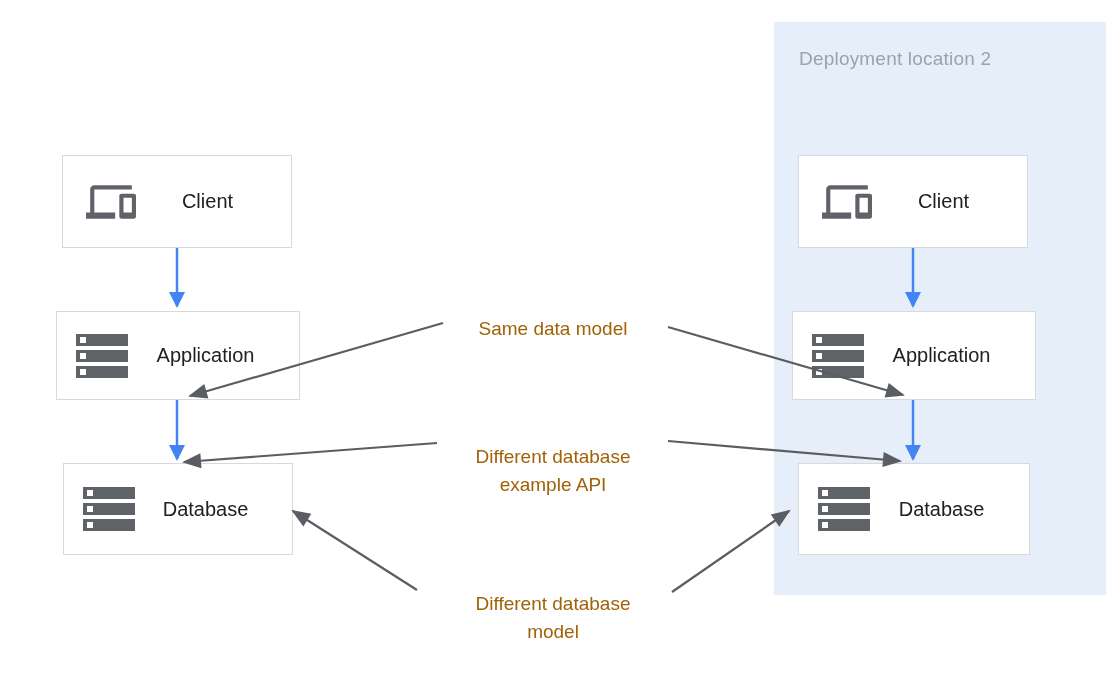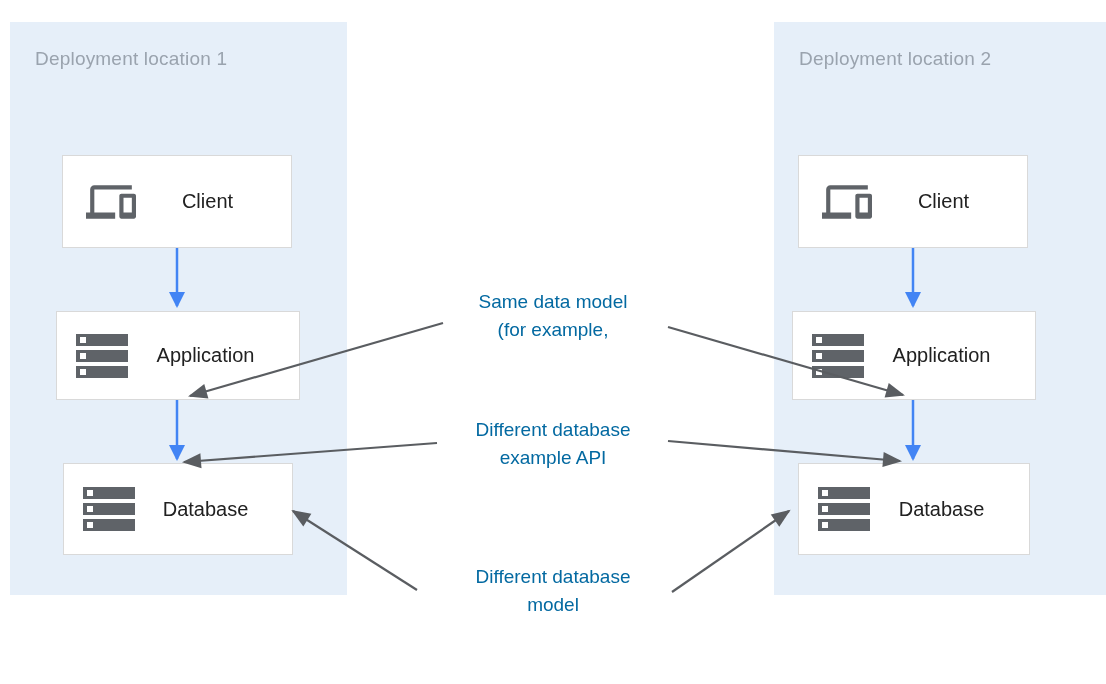--- a/index.html
+++ b/index.html
@@ -54,32 +54,30 @@
     position: absolute;
     left: 0; top: 0;
     pointer-events: none;
   }
   .annotation {
     position: absolute;
     width: 264px;
     text-align: center;
     font-size: 19px;
     line-height: 28px;
-    color: #0369a1;
+    color: #a16207;
     white-space: nowrap;
+    margin-top: 27px;
   }
 </style>
 </head>
 <body>
 
 <div class="canvas">
 
-  <div class="panel" style="left:10px;">
-    <div class="panel-title">Deployment location 1</div>
-  </div>
 
   <div class="panel" style="left:746px;margin-left:28px;">
     <div class="panel-title">Deployment location 2</div>
   </div>
 
   <div class="node" style="left:62px;top:155px;width:230px;height:93px;">
     <span class="node-icon">
       <svg width="58" height="50" viewBox="0 0 24 24" fill="#5f6368" aria-hidden="true">
         <path d="M4 6h18V4H4c-1.1 0-2 .9-2 2v11H0v3h14v-3H4V6zm19 2h-6c-.55 0-1 .45-1 1v10c0 .55.45 1 1 1h6c.55 0 1-.45 1-1V9c0-.55-.45-1-1-1zm-1 9h-4v-7h4v7z"></path>
       </svg>
@@ -186,21 +184,20 @@
     <line x1="443" y1="323" x2="190" y2="396" stroke="#5a5d61" stroke-width="2.2" marker-end="url(#arrow-gray)"></line>
     <line x1="668" y1="327" x2="903" y2="395" stroke="#5a5d61" stroke-width="2.2" marker-end="url(#arrow-gray)"></line>
     <line x1="437" y1="443" x2="184" y2="462" stroke="#5a5d61" stroke-width="2.2" marker-end="url(#arrow-gray)"></line>
     <line x1="668" y1="441" x2="900" y2="461" stroke="#5a5d61" stroke-width="2.2" marker-end="url(#arrow-gray)"></line>
     <line x1="417" y1="590" x2="293" y2="511" stroke="#5a5d61" stroke-width="2.2" marker-end="url(#arrow-gray)"></line>
     <line x1="672" y1="592" x2="789" y2="511" stroke="#5a5d61" stroke-width="2.2" marker-end="url(#arrow-gray)"></line>
   </svg>
 
   <div class="annotation" style="left:421px;top:288px;">
     <div>Same data model</div>
-    <div>(for example,</div>
   </div>
 
   <div class="annotation" style="left:421px;top:416px;">
     <div>Different database</div>
     <div>example API</div>
   </div>
 
   <div class="annotation" style="left:421px;top:563px;">
     <div>Different database</div>
     <div>model</div>

